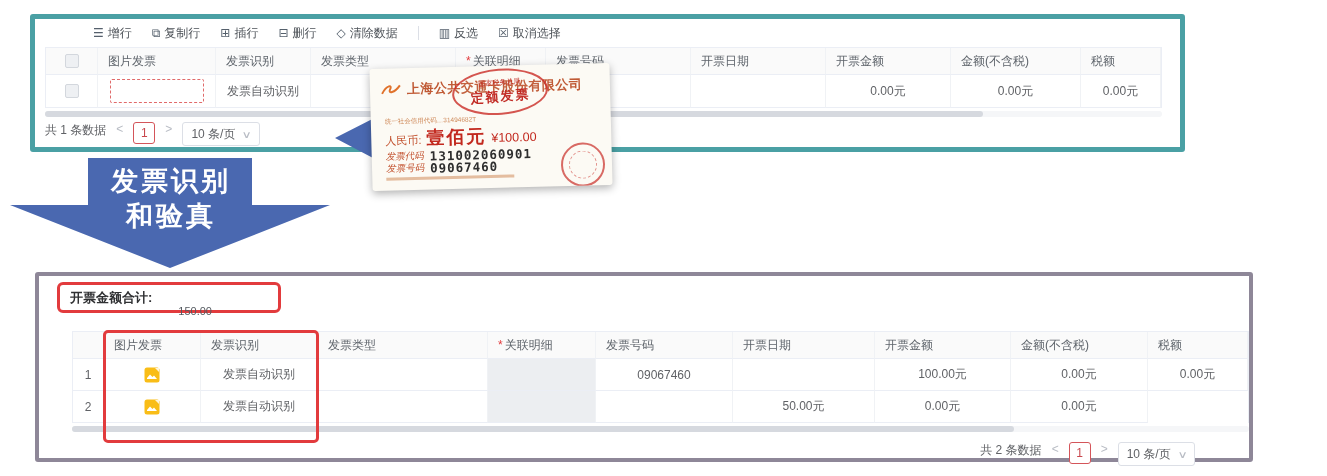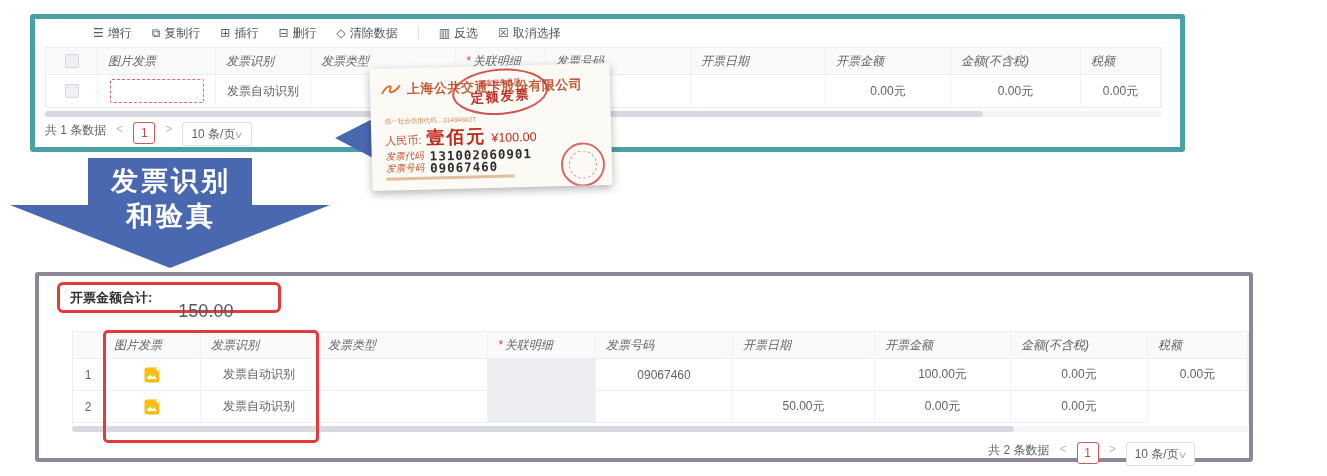--- a/index.html
+++ b/index.html
@@ -19,21 +19,21 @@
   .tbtn .ticon { font-size: 12px; color: #55606c; line-height: 1; }
   .vdiv { width: 1px; height: 14px; background: #dcdfe6; }
 
   
   .tbl { display: grid; border: 1px solid #ebeef5; border-bottom: none; background: #fff; }
   .tbl-top { margin-left: 10px; width: 1117px;
     grid-template-columns: 52px 118px 95px 145px 90px 145px 135px 125px 130px 80px; }
   .tbl-bottom { margin-left: 33px; width: 1177px;
     grid-template-columns: 31px 97px 117px 170px 108px 137px 142px 136px 137px 100px; }
   .th { background: #fafafa; font-size: 12px; color: #5e646b; display: flex; align-items: center;
-        padding: 0 10px; border-bottom: 1px solid #ebeef5; border-right: 1px solid #f0f2f5; height: 27px; white-space: nowrap; overflow: hidden; font-style: italic; }
+        padding: 0 10px; border-bottom: 1px solid #ebeef5; border-right: 1px solid #f0f2f5; height: 27px; white-space: nowrap; overflow: hidden; }
   .td { font-size: 12px; color: #606266; display: flex; align-items: center; padding: 0 10px;
         border-bottom: 1px solid #ebeef5; border-right: 1px solid #f0f2f5; height: 33px; background: #fff; white-space: nowrap; overflow: hidden; justify-content: center; }
   .tbl-bottom .td { height: 32px; }
   .center { justify-content: center; }
   .cell-disabled { background: #eceef1; }
   .req { color: #e23b3d; margin-right: 2px; }
   .checkbox { width: 14px; height: 14px; border: 1px solid #d3d7dd; border-radius: 2px; background: #eef0f3; }
   .dashed-slot { width: 94px; height: 24px; border: 1px dashed #e06a6a; border-radius: 2px; background: #fff; }
   .img-icon { width: 16px; height: 16px; display: block; }
 
@@ -46,29 +46,29 @@
   .top-footer { display: flex; justify-content: space-between; align-items: center; padding: 5px 80px 0 10px; }
   .upload-btn { display: flex; align-items: center; justify-content: center; gap: 6px; width: 322px; height: 30px;
                 border: 1px solid #db9298; border-radius: 4px; background: #fff; color: #9f424b;
                 font-size: 12px; cursor: pointer; font-family: inherit; }
 
   
   .pagination { display: flex; align-items: flex-start; gap: 8px; font-size: 12px; color: #606266; }
   .pg-arrow { color: #b8bcc4; font-size: 12px; cursor: pointer; padding: 0 2px; }
   .pg-page { min-width: 22px; height: 22px; border: 1px solid #d4555a; border-radius: 3px; color: #c9474d;
              display: flex; align-items: center; justify-content: center; font-size: 12px; cursor: pointer; background:#fff; }
-  .pg-size { display: flex; align-items: center; gap: 0; height: 24px; padding: 0 8px;
+  .pg-size { display: flex; align-items: center; gap: 8px; height: 24px; padding: 0 8px;
              border: 1px solid #dcdfe6; border-radius: 3px; color: #606266; cursor: pointer; background:#fff; }
   .pg-caret { color: #b8bcc4; font-size: 10px; transform: scaleX(1.4); }
 
   
   .total-box { position: absolute; left: 18px; top: 6px; width: 224px; height: 31px;
                border: 3px solid #e23b3d; border-radius: 6px; display: flex; align-items: center; padding-left: 10px; gap: 26px; z-index: 2; }
   .total-label { font-size: 13px; font-weight: bold; color: #303133; }
-  .total-value { font-size: 18px; color: #555a60; margin-top: 27px; }
+  .total-value { font-size: 11px; color: #555a60; margin-top: 27px; }
   .col-highlight { position: absolute; left: 64px; top: 54px; width: 216px; height: 113px;
                    border: 3px solid #e23b3d; border-radius: 5px; pointer-events: none; z-index: 3; }
   .tbl-wrap-bottom { padding-top: 55px; }
   .bottom-footer { display: flex; justify-content: flex-end; padding: 10px 54px 0 12px; }
 
   
   .arrow-left-svg { position: absolute; left: 330px; top: 98px; z-index: 3; }
   .arrow-down-svg { position: absolute; left: 10px; top: 155px; z-index: 2; }
   .arrow-label { position: absolute; left: 10px; width: 322px; text-align: center; color: #fff;
                  font-weight: bold; font-size: 27px; letter-spacing: 3px; z-index: 3; }

